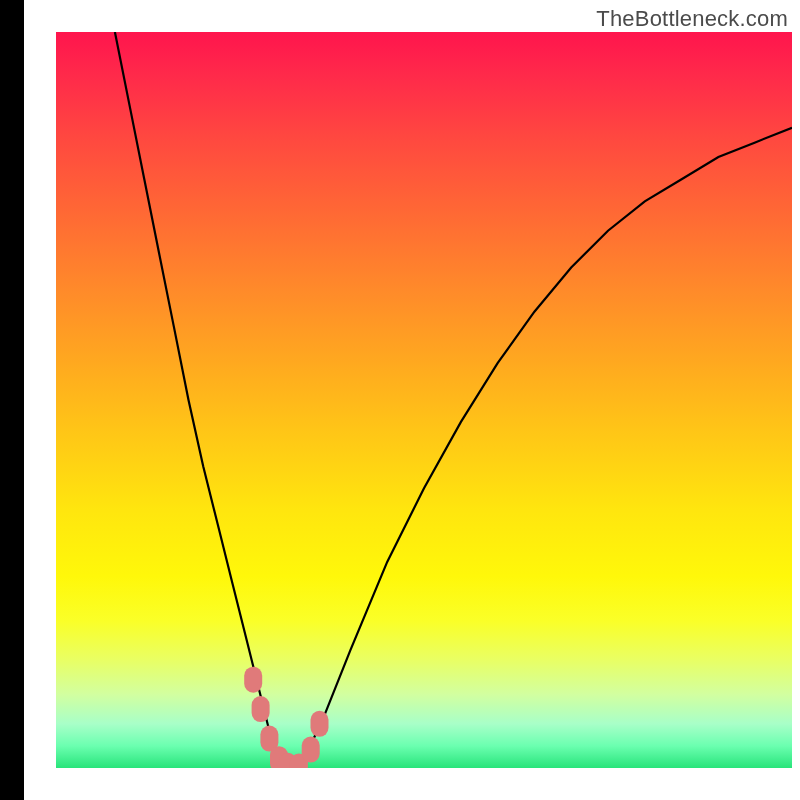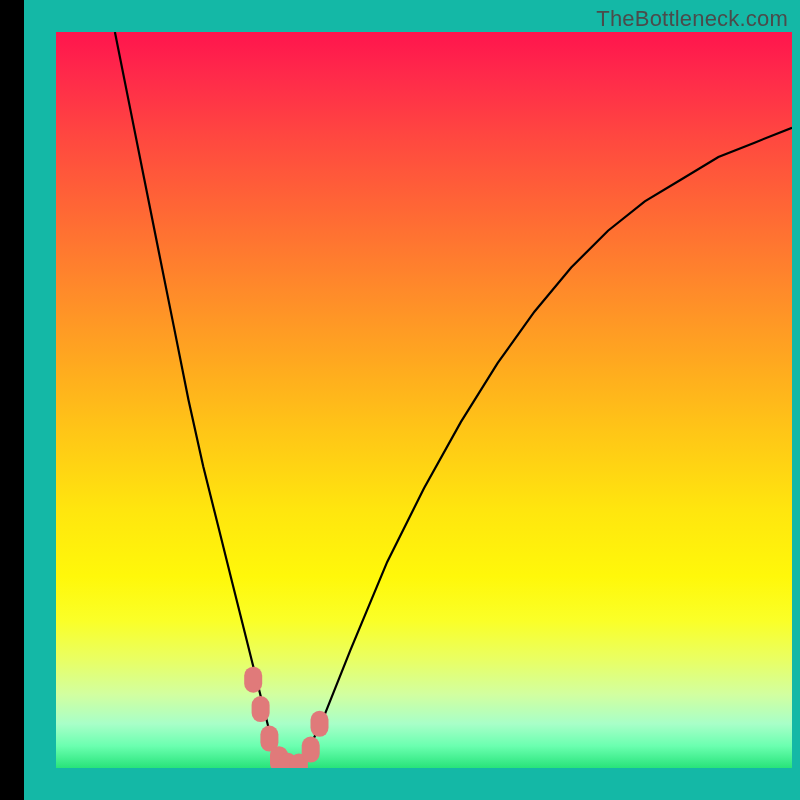--- a/index.html
+++ b/index.html
@@ -7,21 +7,21 @@
     padding: 0;
     width: 800px;
     height: 800px;
     overflow: hidden;
     background: #000;
     font-family: Arial, Helvetica, sans-serif;
   }
   .frame {
     position: absolute;
     inset: 0;
-    background: #14b8a6;
+    background: #ffffff;
     margin-left: 24px;
   }
   .plot {
     position: absolute;
     left: 32px;
     top: 32px;
     width: 736px;
     height: 736px;
     overflow: hidden;
   }

